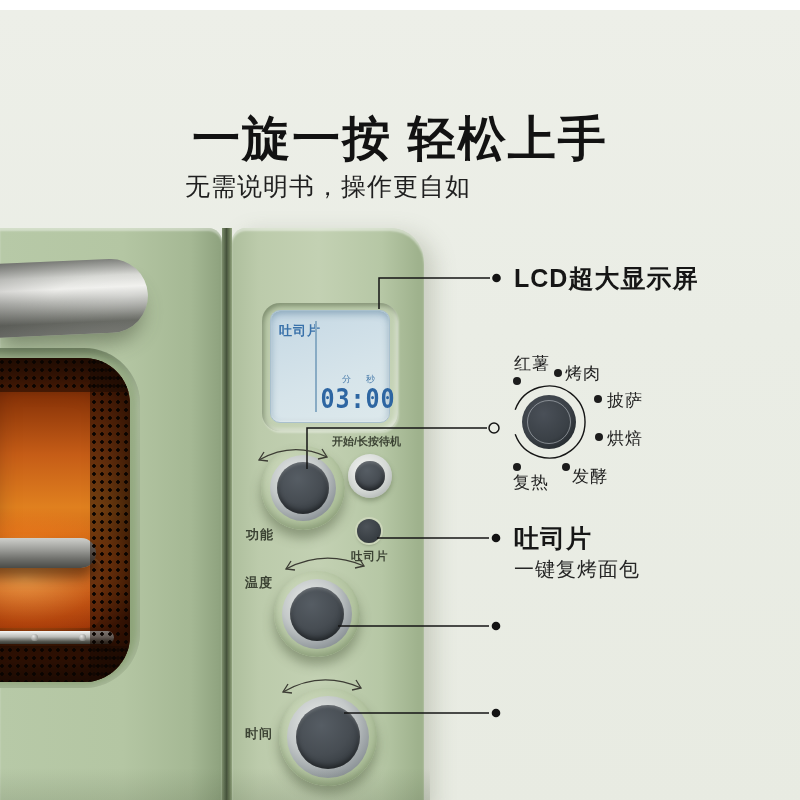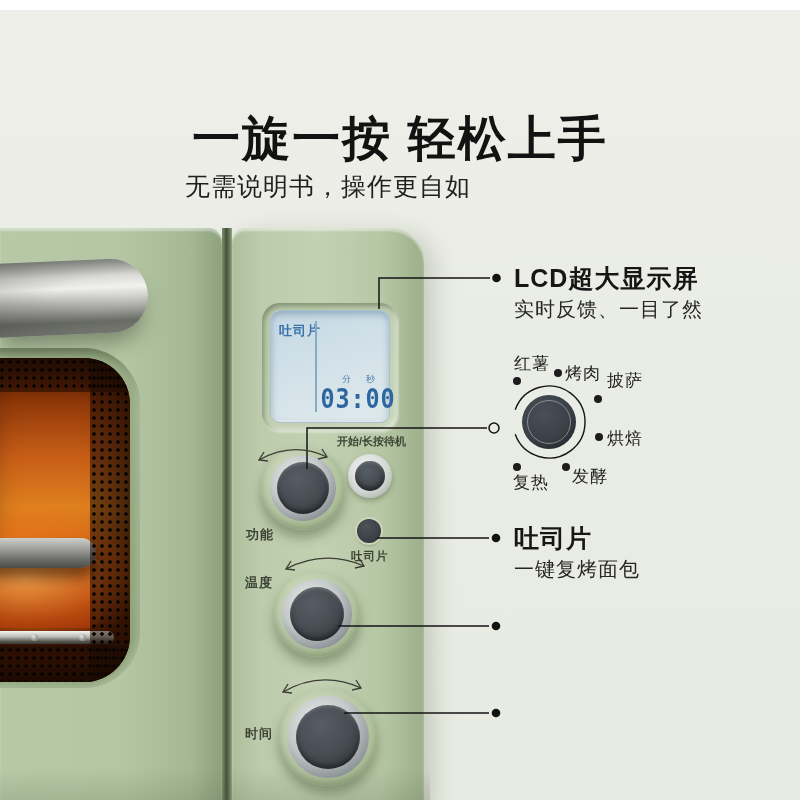--- a/index.html
+++ b/index.html
@@ -136,21 +136,21 @@
     <div class="lcd-bezel">
       <div class="lcd-screen">
         <div class="lcd-mode">吐司片</div>
         <div class="lcd-div"></div>
         <div class="lcd-unit" style="left:71px;top:62px;">分</div>
         <div class="lcd-unit" style="left:95px;top:62px;">秒</div>
         <div class="lcd-time">03:00</div>
       </div>
     </div>
 
-    <div class="plabel" style="left:332px;top:424px;width:74px;text-align:right;font-size:11px;letter-spacing:0;">开始/长按待机</div>
+    <div class="plabel" style="left:332px;top:424px;width:74px;text-align:left;font-size:11px;letter-spacing:0;">开始/长按待机</div>
     <div class="btn-ring" style="left:348px;top:444px;width:44px;height:44px;"></div>
     <div class="face" style="left:355px;top:451px;width:30px;height:30px;"></div>
 
     <div class="boss" style="left:261px;top:436px;width:84px;height:84px;"></div>
     <div class="ring" style="left:270px;top:445px;width:66px;height:66px;"></div>
     <div class="face" style="left:277px;top:452px;width:52px;height:52px;"></div>
     <div class="plabel" style="left:246px;top:516px;font-size:13px;">功能</div>
 
     <div class="toastbtn"></div>
     <div class="plabel" style="left:351px;top:539px;font-size:11.5px;">吐司片</div>
@@ -172,28 +172,27 @@
     <div class="dial-knob-innerring"></div>
   </div>
   <div class="dial-dot" style="left:513px;top:367px;"></div>
   <div class="dial-dot" style="left:554px;top:359px;"></div>
   <div class="dial-dot" style="left:594px;top:385px;"></div>
   <div class="dial-dot" style="left:595px;top:423px;"></div>
   <div class="dial-dot" style="left:562px;top:453px;"></div>
   <div class="dial-dot" style="left:513px;top:453px;"></div>
   <div class="dial-label" style="left:514px;top:342px;">红薯</div>
   <div class="dial-label" style="left:565px;top:352px;">烤肉</div>
-  <div class="dial-label" style="left:607px;top:359px;font-family:Liberation Mono, monospace;">披萨</div>
+  <div class="dial-label" style="left:607px;top:379px;font-family:Liberation Mono, monospace;">披萨</div>
   <div class="dial-label" style="left:607px;top:417px;">烘焙</div>
   <div class="dial-label" style="left:572px;top:455px;">发酵</div>
   <div class="dial-label" style="left:513px;top:461px;">复热</div>
 
   <div class="anno" style="top:254px;">
     <div class="anno-title">LCD超大显示屏</div>
-    <div class="anno-sub">实时反馈、一目了然</div>
   </div>
   <div class="anno" style="top:514px;">
     <div class="anno-title">吐司片</div>
     <div class="anno-sub">一键复烤面包</div>
   </div>
   <div class="anno" style="top:689px;">
   </div>
 
   <svg class="overlay" width="800" height="800" viewBox="0 0 800 800">
     <g fill="none" stroke="#151515" stroke-width="1.5">

